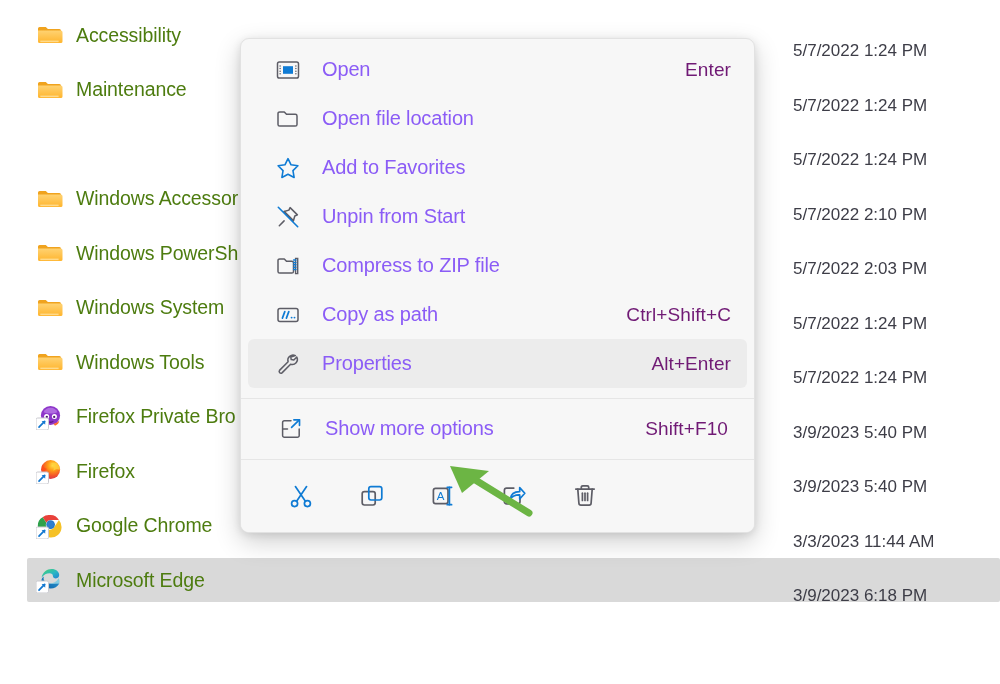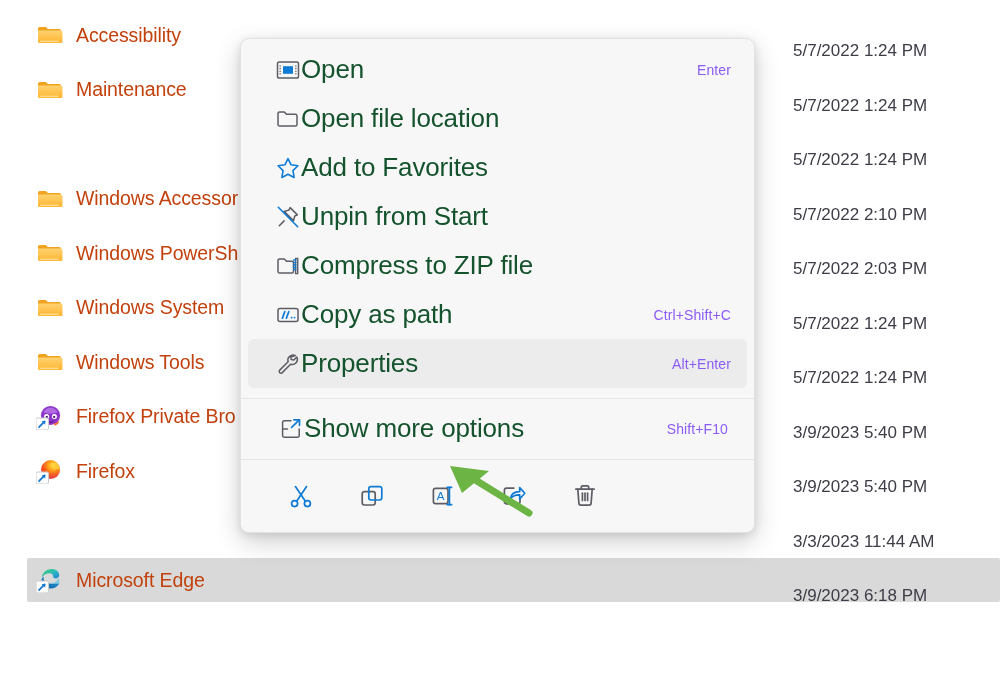--- a/index.html
+++ b/index.html
@@ -21,21 +21,21 @@
   .file-row.selected .row-bg{
     position:absolute;left:27px;right:0;top:0;bottom:0;
     background:#d9d9d9;border-radius:2px;
   }
   .row-name{
     position:absolute;left:27px;top:0;height:44px;
     display:flex;align-items:center;gap:13px;
     padding-left:9px;
   }
   .row-label{
-    font-size:19.5px;color:#c2410c;letter-spacing:-0.1px;
+    font-size:19.5px;color:#4d7c0f;letter-spacing:-0.1px;
     white-space:nowrap;
   }
   .row-date{
     position:absolute;left:793px;top:16px;height:44px;
     display:flex;align-items:center;
     font-size:17px;color:#3d3d47;white-space:nowrap;
   }
 
   
   .ic{width:27px;height:26px;position:relative;flex:0 0 auto;}
@@ -58,26 +58,27 @@
     border-radius:6px;
     display:flex;align-items:center;
     padding:0 10px 0 26px;
     box-sizing:border-box;
     cursor:default;
   }
   .menu-item.hover{background:#ececec;}
   .mi-icon{width:27px;height:27px;flex:0 0 auto;display:flex;align-items:center;justify-content:center;}
   .mi-icon svg{display:block;}
   .mi-label{
-    font-size:26px;color:#14532d;letter-spacing:-0.15px;
+    margin-left:21px;
+    font-size:20px;color:#8b5cf6;letter-spacing:-0.15px;
     white-space:nowrap;
   }
   .mi-accel{
     margin-left:auto;
-    font-size:14px;color:#8b5cf6;letter-spacing:0.1px;
+    font-size:19px;color:#701a75;letter-spacing:0.1px;
     white-space:nowrap;padding-right:6px;
   }
   .menu-sep{
     height:1px;background:#e6e6e6;margin:5px 0 5px 0;
   }
 
   
   #menu-actionbar{
     border-top:1px solid #e6e6e6;
     height:72px;
@@ -263,20 +264,38 @@
      <path d="M3 9.2 L8.6 3.4" stroke="#1478d0" stroke-width="1.7" fill="none" stroke-linecap="round"></path>
      <path d="M5.6 3.1 L9.3 3.0 L9.2 6.7 Z" fill="#1478d0"></path>
    </g>
   </svg>
         </span>
         <span class="row-label">Firefox</span>
       </div>
       <div class="row-date">3/9/2023 5:40 PM</div>
     </div>
     <div class="file-row" style="top: 503.5px;">
+      <div class="row-name">
+        <span class="ic">
+          <svg viewBox="0 0 27 26">
+    <circle cx="14.6" cy="11.6" r="9.5" fill="#ffffff"></circle>
+    <path d="M14.6 2.1c3.6 0 6.7 2 8.3 4.9h-8.3a4.7 4.7 0 0 0-4.3 2.8L6.6 4.3A9.5 9.5 0 0 1 14.6 2.1z" fill="#e8413a"></path>
+    <path d="M6.6 4.3l3.7 5.5a4.7 4.7 0 0 0 .3 4.9L7 21A9.5 9.5 0 0 1 6.6 4.3z" fill="#2ea14b"></path>
+    <path d="M22.9 7A9.5 9.5 0 0 1 7 21l4.3-5.1a4.7 4.7 0 0 0 6.8-1.6z" fill="#f5c126"></path>
+    <circle cx="14.6" cy="11.6" r="4.3" fill="#1f74c9"></circle>
+    <circle cx="14.6" cy="11.6" r="3.3" fill="#ffffff" opacity=".08"></circle>
+    <g transform="translate(0,14)">
+     <rect x="0" y="0" width="12.5" height="12" rx="1.6" fill="#ffffff" stroke="#c9c9cf" stroke-width="1"></rect>
+     <path d="M3 9.2 L8.6 3.4" stroke="#1478d0" stroke-width="1.7" fill="none" stroke-linecap="round"></path>
+     <path d="M5.6 3.1 L9.3 3.0 L9.2 6.7 Z" fill="#1478d0"></path>
+   </g>
+  </svg>
+        </span>
+        <span class="row-label">Google Chrome</span>
+      </div>
       <div class="row-date">3/3/2023 11:44 AM</div>
     </div>
     <div class="file-row selected" style="top: 558px;">
       <div class="row-bg"></div>
       <div class="row-name">
         <span class="ic">
           <svg viewBox="0 0 27 26">
     <defs>
       <linearGradient id="edA" x1="0" y1="1" x2="1" y2="0">
         <stop offset="0" stop-color="#0b5fa5"></stop>

